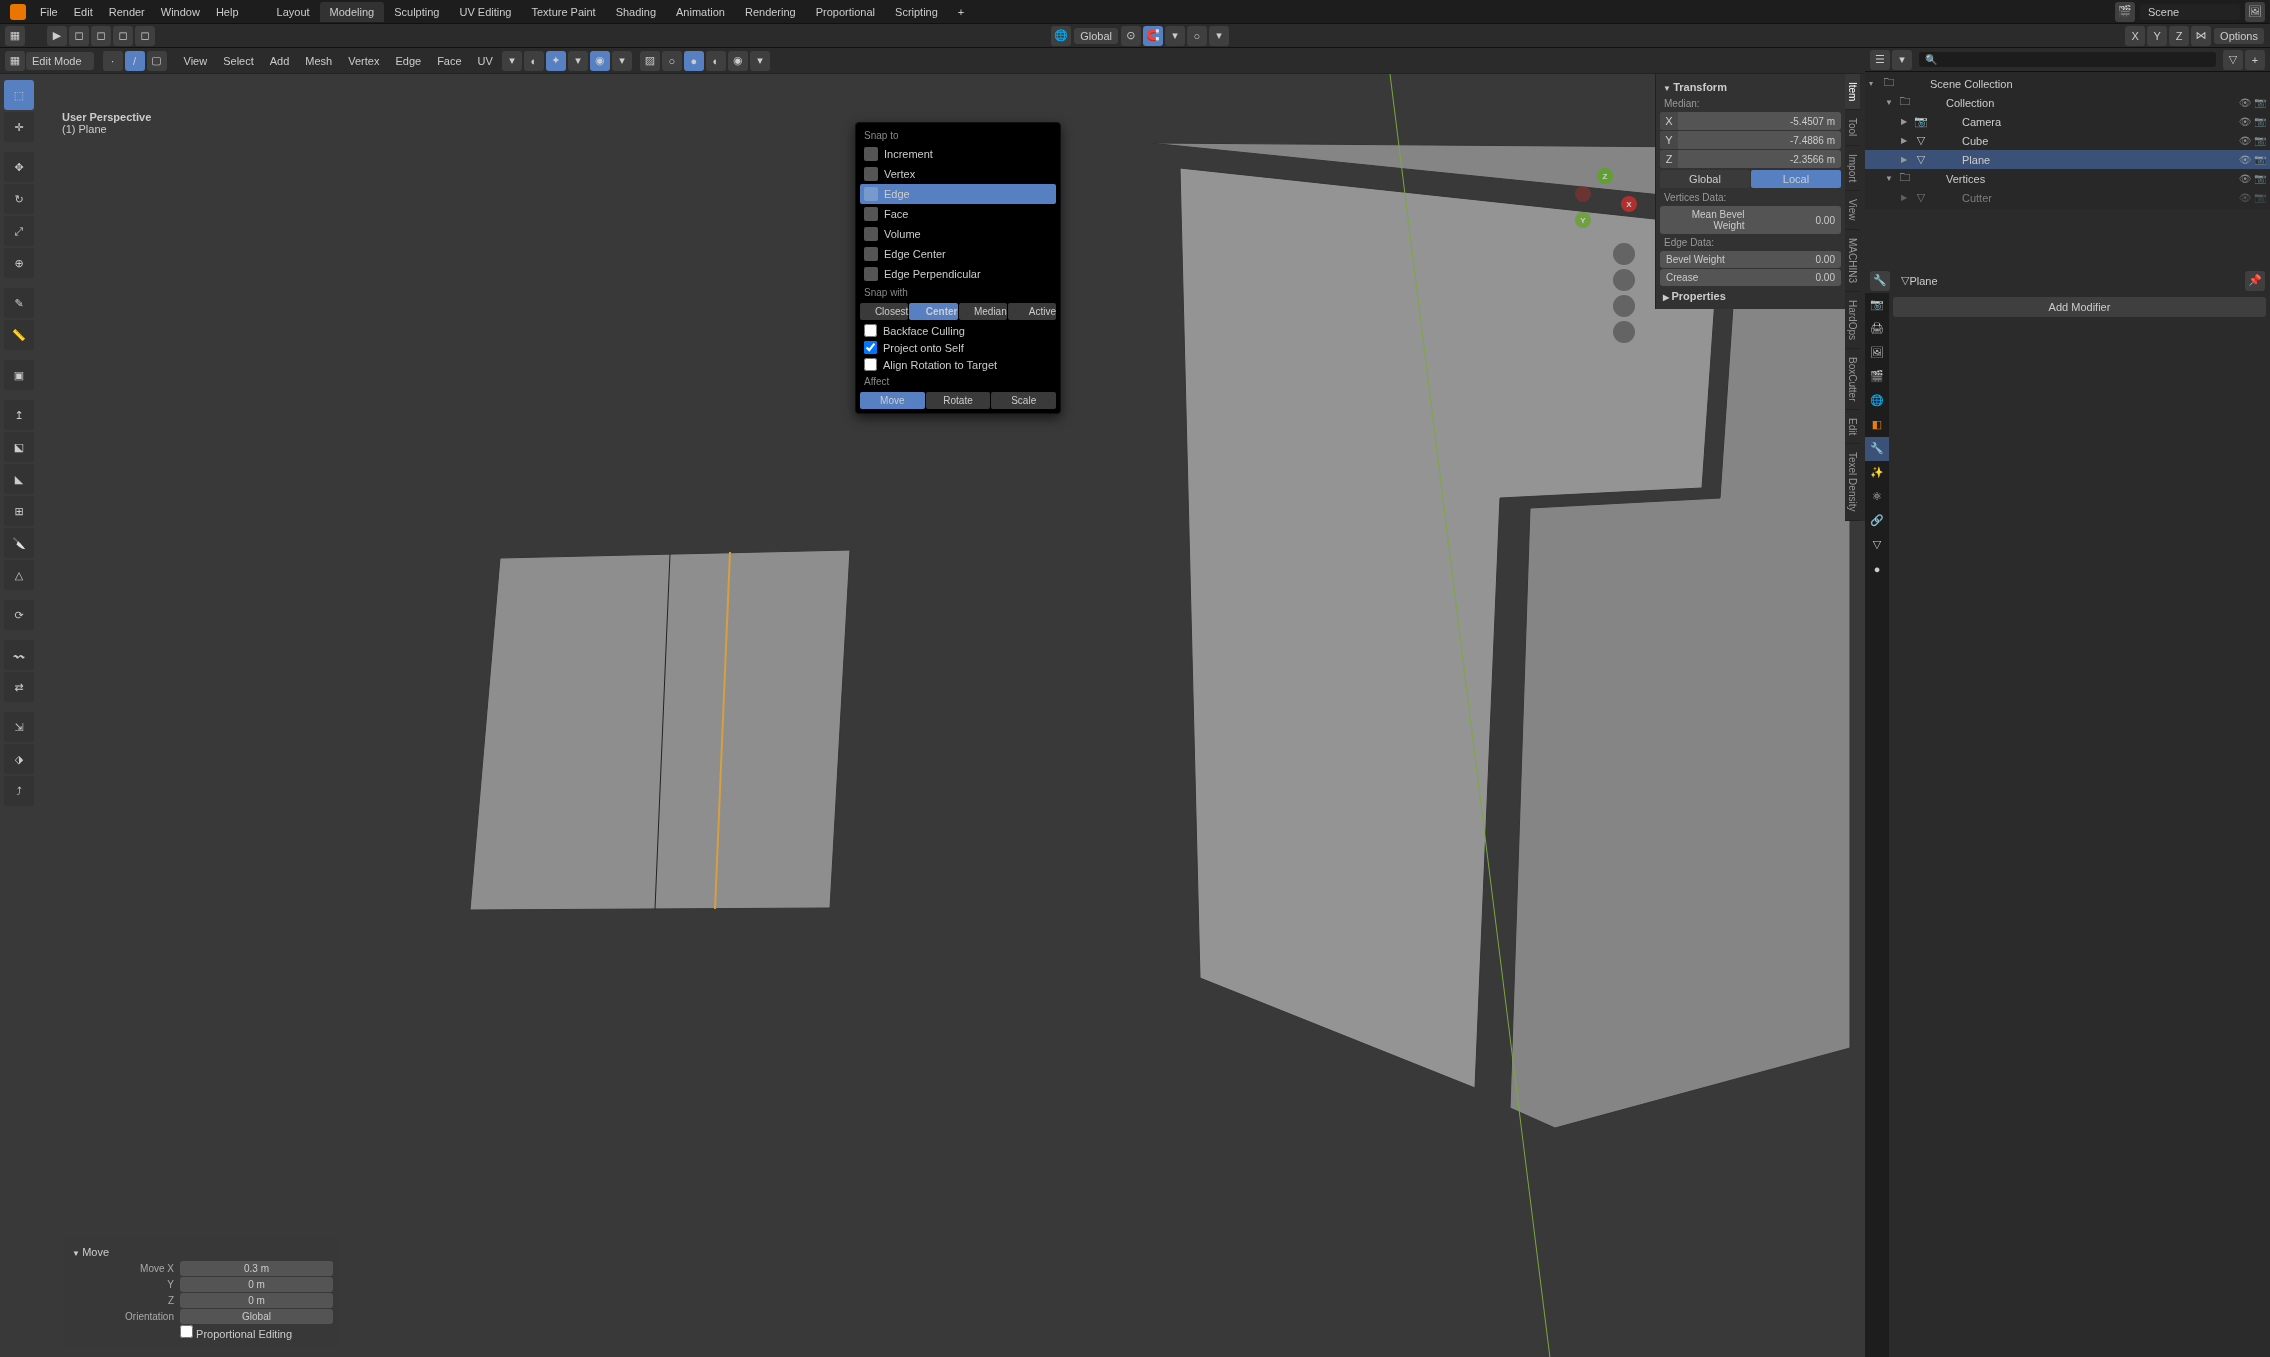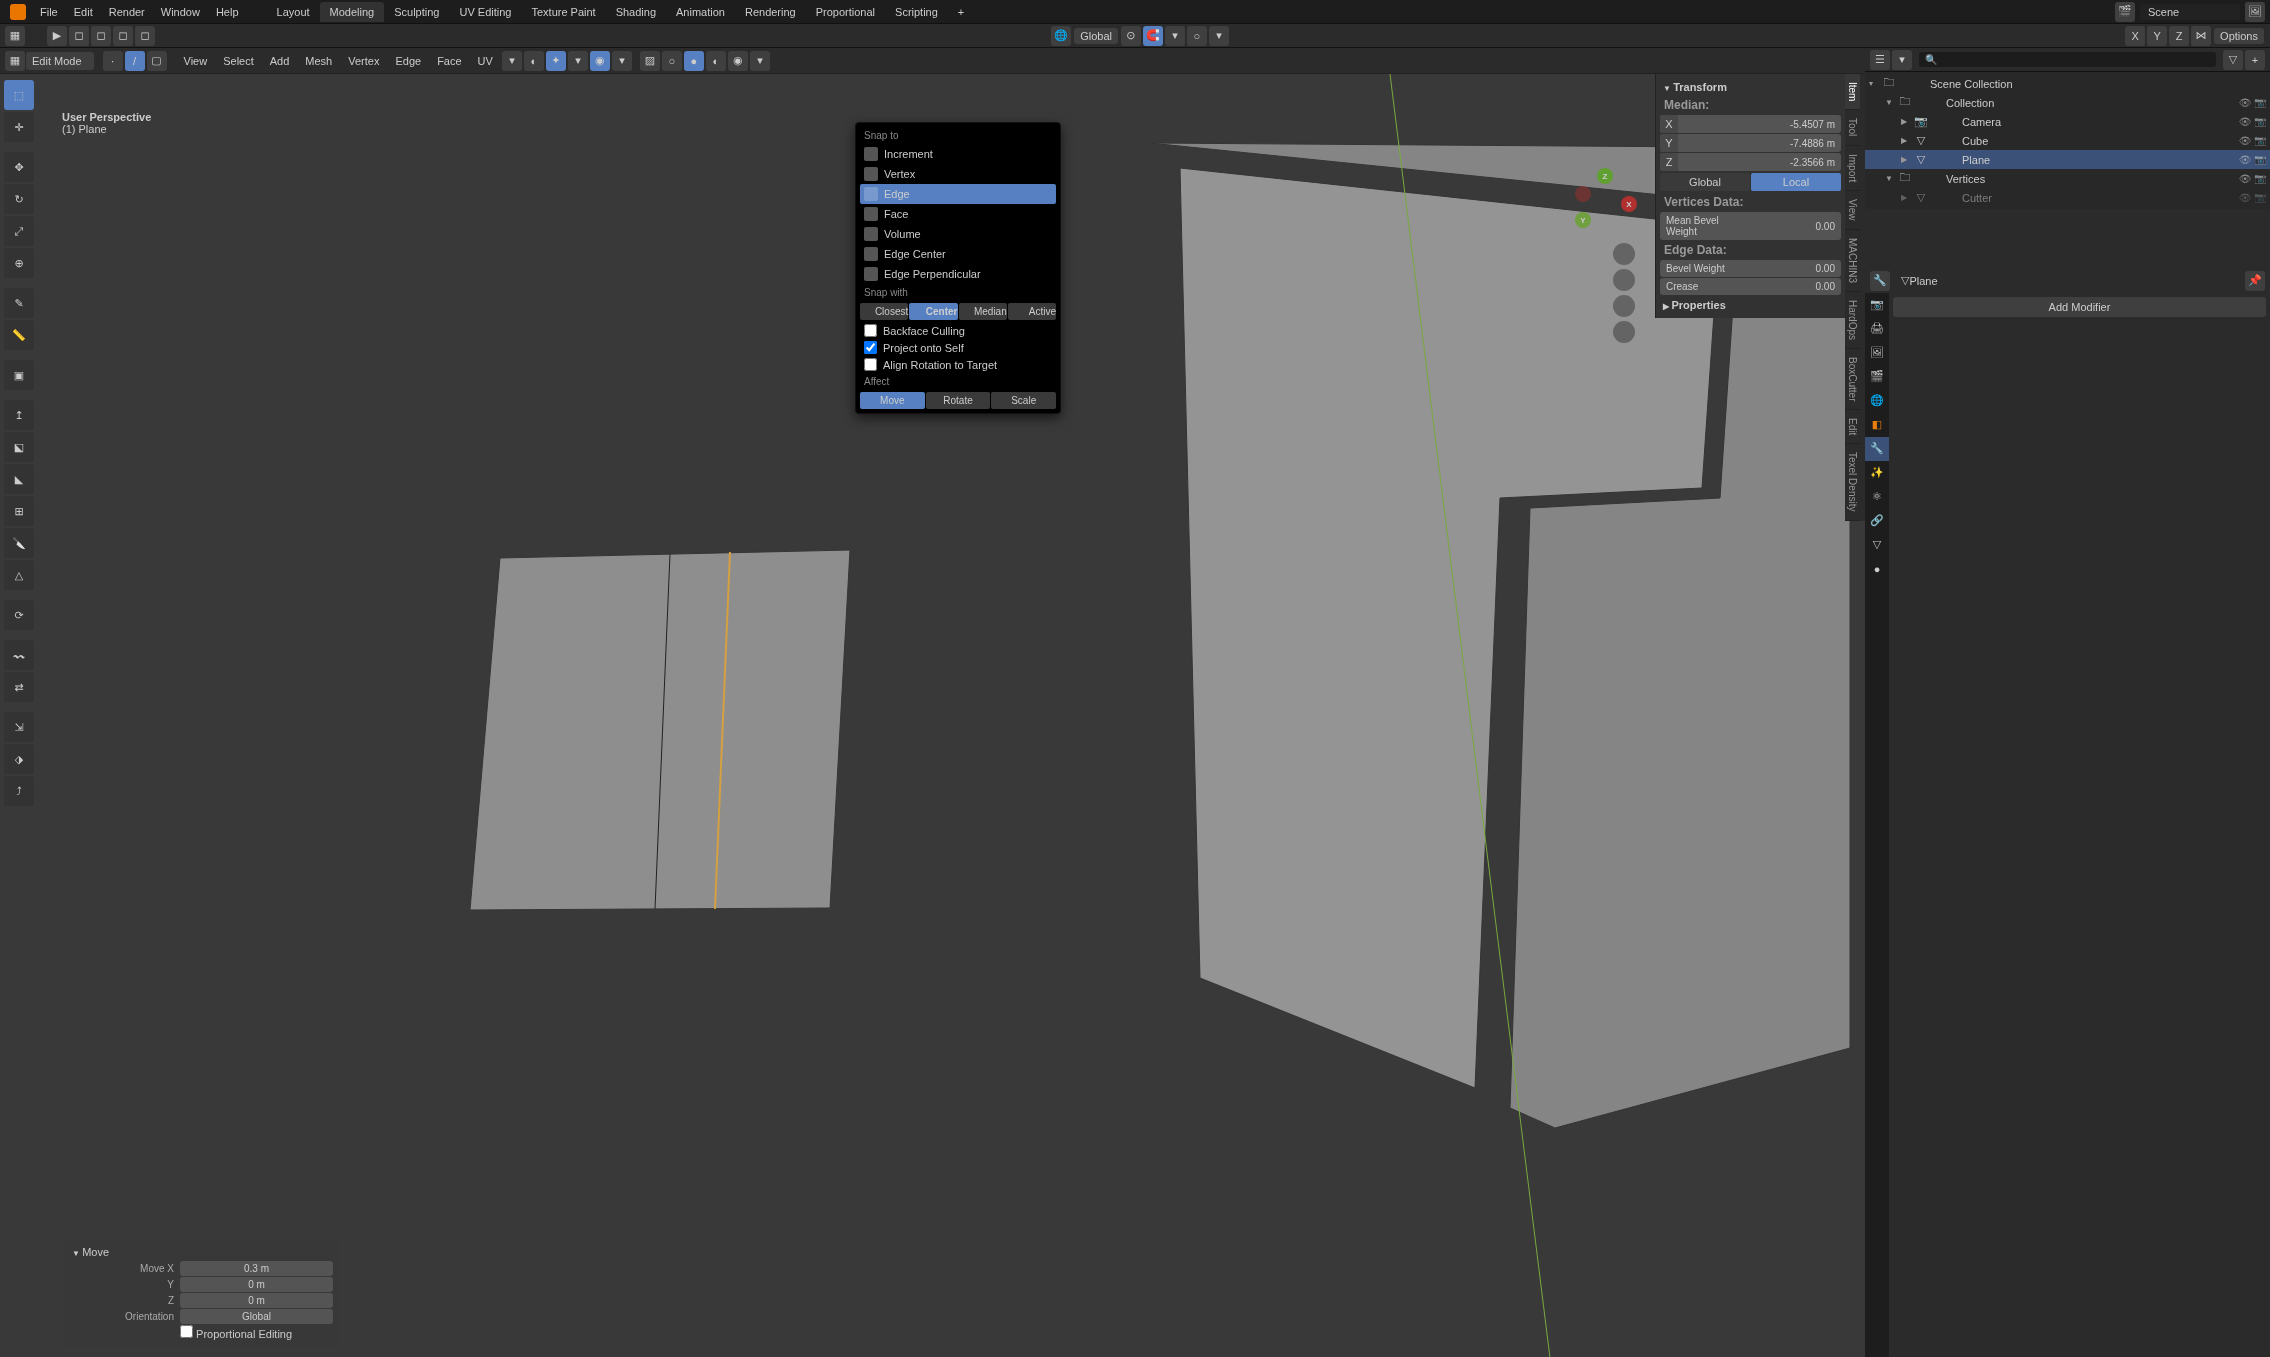--- a/index.html
+++ b/index.html
@@ -60,21 +60,21 @@
 
 
 .n-panel { position: absolute; right: 0; top: 26px; width: 210px; background: #323232; border-left: 1px solid #222; }
 .n-panel-tabs { position: absolute; right: 0; top: 0; width: 20px; background: #2b2b2b; }
 .n-tab { writing-mode: vertical-rl; padding: 8px 2px; font-size: 10px; color: #999; cursor: pointer; border-bottom: 1px solid #222; }
 .n-tab.active { background: #383838; color: #fff; }
 .n-content { padding: 4px; margin-right: 20px; }
 .n-header { padding: 3px; font-weight: bold; }
 .n-header::before { content: "▼ "; font-size: 8px; }
 .n-header.collapsed::before { content: "▶ "; }
-.n-label { color: #999; font-size: 12px; padding: 2px 4px; font-weight: bold; }
+.n-label { color: #999; font-size: 10px; padding: 2px 4px; }
 .n-field { display: flex; align-items: center; background: #545454; border-radius: 3px; margin: 1px 0; padding: 0; }
 .n-field .axis { width: 18px; text-align: center; padding: 3px 0; background: #484848; border-radius: 3px 0 0 3px; }
 .n-field .val { flex: 1; text-align: right; padding: 3px 6px; font-size: 10px; }
 .n-toggle { display: flex; gap: 1px; margin: 2px 0; }
 .n-toggle .nt { flex: 1; text-align: center; padding: 3px; background: #3a3a3a; border-radius: 2px; cursor: pointer; }
 .n-toggle .nt.active { background: #5680c2; }
 
 
 .nav-gizmo { position: absolute; right: 228px; top: 120px; width: 62px; height: 62px; }
 .nav-gizmo .axis-dot { position: absolute; width: 16px; height: 16px; border-radius: 50%; font-size: 8px; display: flex; align-items: center; justify-content: center; font-weight: bold; }
@@ -343,21 +343,21 @@
         <div class="n-field">
             <span class="axis">Z</span>
             <span class="val">-2.3566 m</span>
           </div>
         <div class="n-toggle">
           <div class="nt">Global</div>
           <div class="nt active">Local</div>
         </div>
         <div class="n-label">Vertices Data:</div>
         <div class="n-field">
-          <span class="val" style="text-align:left;padding-left:6px">Mean Bevel Weight</span>
+          <span class="val" style="text-align:right;padding-left:6px">Mean Bevel Weight</span>
           <span class="val">0.00</span>
         </div>
         <div class="n-label">Edge Data:</div>
         <div class="n-field">
           <span class="val" style="text-align:left;padding-left:6px">Bevel Weight</span>
           <span class="val">0.00</span>
         </div>
         <div class="n-field">
           <span class="val" style="text-align:left;padding-left:6px">Crease</span>
           <span class="val">0.00</span>

